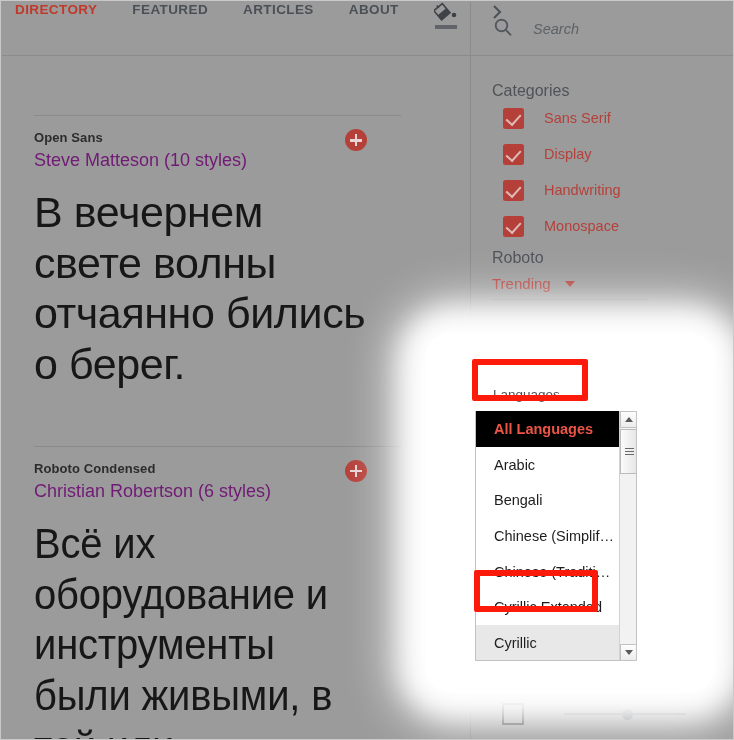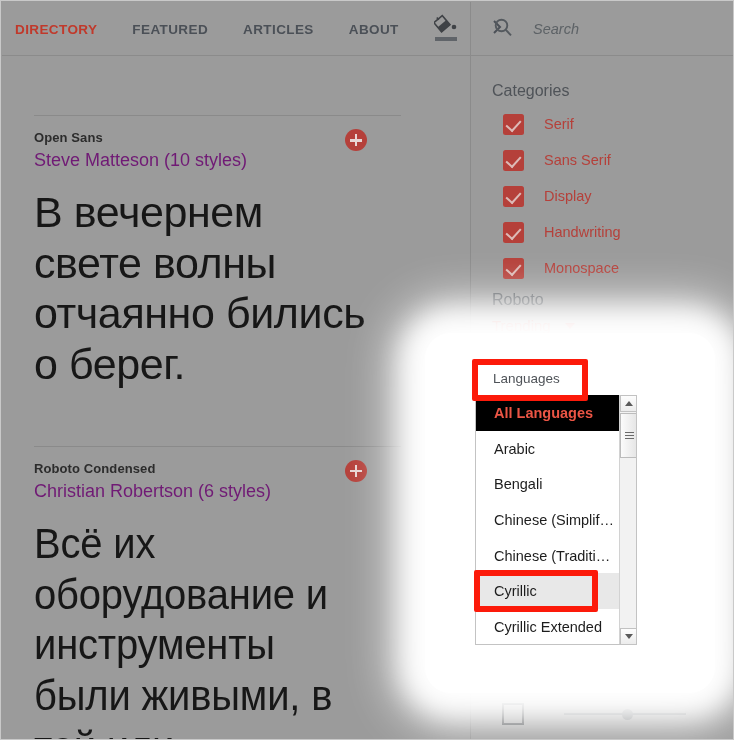--- a/index.html
+++ b/index.html
@@ -28,21 +28,20 @@
     left: 1px; top: 1px;
     width: 732px; height: 54px;
     background: #9b9b9b;
     border-bottom: 1px solid #8b8b8b;
   }
   #nav {
     position: absolute;
     left: 0; top: 0;
     width: 468px; height: 54px;
     display: flex;
-    align-items: center;
     padding-left: 13px;
   }
   .nav-item {
     font-size: 13.5px;
     font-weight: bold;
     letter-spacing: 0.4px;
     color: #4b5057;
     margin-right: 35px;
     white-space: nowrap;
     cursor: pointer;
@@ -257,21 +256,21 @@
     width: 290px; height: 360px;
     border-radius: 26px;
     background: #ffffff;
     box-shadow: 0 0 26px 22px rgba(255,255,255,0.97),
                 0 0 46px 34px rgba(255,255,255,0.75);
   }
 
   
   #popup {
     position: absolute;
-    left: 474px; top: 360px;
+    left: 474px; top: 376px;
     width: 188px;
     background: #ffffff;
   }
   #popup-head {
     height: 34px;
     display: flex;
     align-items: center;
     padding-left: 18px;
     font-size: 13.5px;
     color: #4f5358;
@@ -417,24 +416,20 @@
       <div class="font-meta">Christian Robertson (6 styles)</div>
       <div class="plus-btn"></div>
       <div class="specimen condensed">Всё их оборудование и инструменты были живыми, в той или</div>
     </div>
   </div>
 
   <div id="sidebar">
 
     <div class="sb-label" style="margin-top:26px">Categories</div>
 
-    <div class="cb-row" style="margin-top:6px">
-      <span class="cb-box"></span>
-      <span class="cb-label">Serif</span>
-    </div>
     <div class="cb-row">
       <span class="cb-box"></span>
       <span class="cb-label">Sans Serif</span>
     </div>
     <div class="cb-row">
       <span class="cb-box"></span>
       <span class="cb-label">Display</span>
     </div>
     <div class="cb-row">
       <span class="cb-box"></span>
@@ -467,22 +462,22 @@
 
   <div id="popup">
     <div id="popup-head">Languages</div>
 
     <div id="listbox">
       <div class="lang-item selected">All Languages</div>
       <div class="lang-item">Arabic</div>
       <div class="lang-item">Bengali</div>
       <div class="lang-item">Chinese (Simplif…</div>
       <div class="lang-item">Chinese (Traditi…</div>
+      <div class="lang-item">Cyrillic Extended</div>
       <div class="lang-item hover">Cyrillic</div>
-      <div class="lang-item">Cyrillic Extended</div>
 
       <div id="lb-scroll">
         <div class="sb-arrow up">
           <span class="tri"></span>
         </div>
         <div id="sb-thumb">
           <span class="grip">
             <i></i>
               <i></i>
               <i></i>

